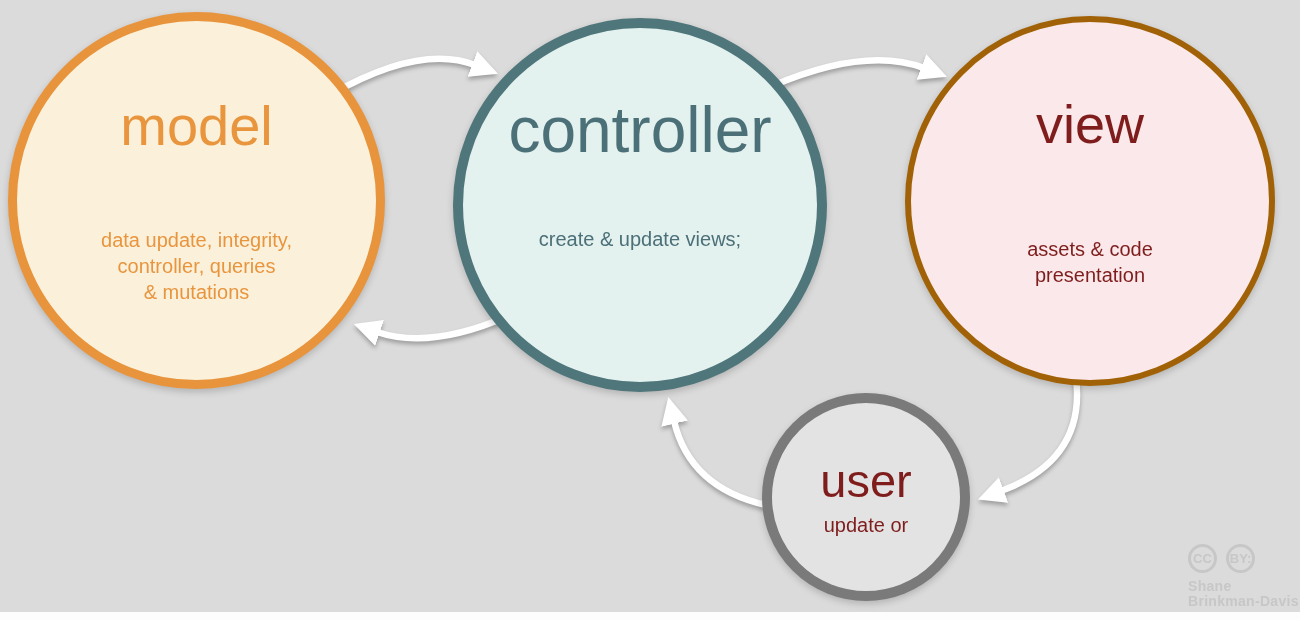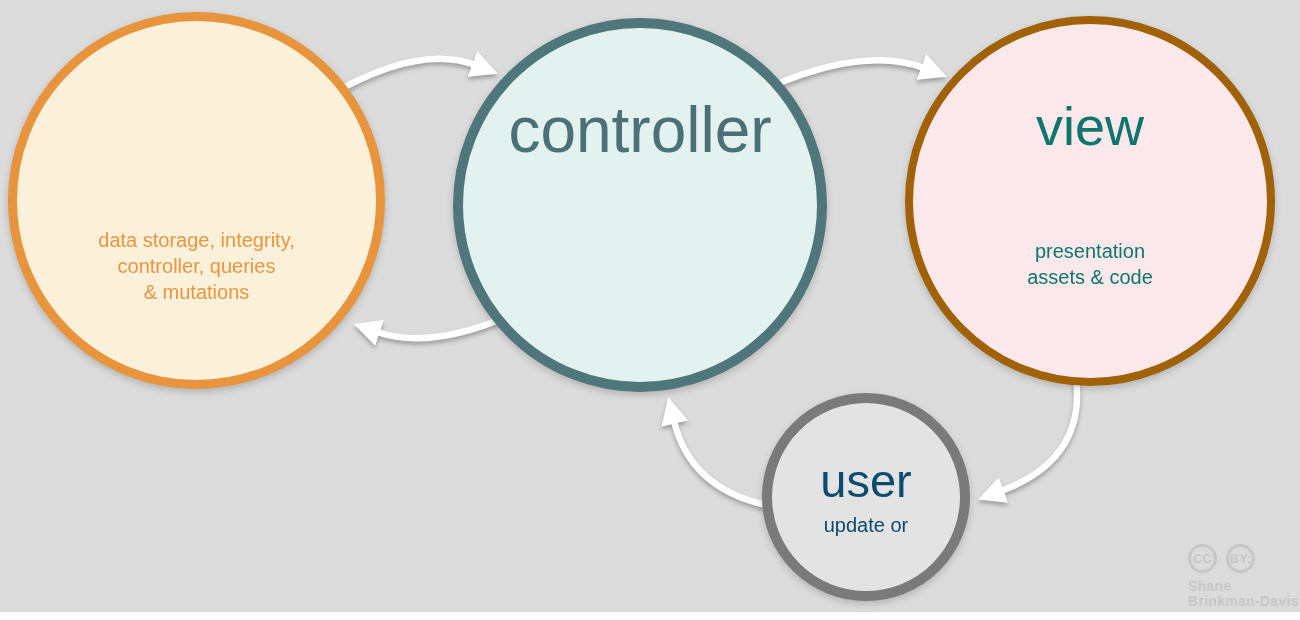--- a/index.html
+++ b/index.html
@@ -36,26 +36,26 @@
     border:9px solid #E8943C;background:#FBF1DB;color:#E8953E;}
   .node-model .title{top:77px;font-size:56px;line-height:56px;}
   .node-model .desc{top:206px;}
   
   .node-controller{left:453px;top:18px;width:374px;height:374px;
     border:10px solid #4F767A;background:#E3F1EF;color:#4C7078;}
   .node-controller .title{top:74px;font-size:64px;line-height:56px;}
   .node-controller .desc{top:198px;}
   
   .node-view{left:905px;top:16px;width:370px;height:370px;
-    border:8px solid #a16207;background:#FAE8EA;color:#0f766e;}
+    border:6px solid #a16207;background:#FAE8EA;color:#7f1d1d;}
   .node-view .title{top:75px;font-size:54px;line-height:54px;}
   .node-view .desc{top:214px;}
   
   .node-user{left:762px;top:393px;width:208px;height:208px;
-    border:10px solid #7A7A7A;background:#E3E3E3;color:#0c4a6e;}
+    border:10px solid #7A7A7A;background:#E3E3E3;color:#7f1d1d;}
   .node-user .title{top:54px;font-size:47px;line-height:47px;}
   .node-user .desc{top:109px;}
   
   .attribution{
     position:absolute;left:1188px;top:544px;z-index:2;
     color:#C7C7C7;
   }
   .attribution .badges{display:flex;gap:9px;}
   .cc-circle{
     width:29px;height:29px;border:3px solid #C7C7C7;border-radius:50%;
@@ -79,38 +79,40 @@
       </marker>
     </defs>
     <path d="M 332,94 Q 420,44 475,65" fill="none" stroke="#FFFFFF" stroke-width="6.5" stroke-linecap="round" marker-end="url(#ah)"></path>
     <path d="M 772,86 Q 866,46 924,68" fill="none" stroke="#FFFFFF" stroke-width="6.5" stroke-linecap="round" marker-end="url(#ah)"></path>
     <path d="M 508,316 Q 430,350 377,332" fill="none" stroke="#FFFFFF" stroke-width="6.5" stroke-linecap="round" marker-end="url(#ah)"></path>
     <path d="M 1076,378 Q 1086,460 1001,491" fill="none" stroke="#FFFFFF" stroke-width="6.5" stroke-linecap="round" marker-end="url(#ah)"></path>
     <path d="M 766,505 Q 690,488 674,421" fill="none" stroke="#FFFFFF" stroke-width="6.5" stroke-linecap="round" marker-end="url(#ah)"></path>
   </svg>
 
   <div class="circle node-model">
+    <div class="title">model</div>
     <div class="desc">
-      <div>data storage, integrity,</div>
+      <div>data update, integrity,</div>
       <div>controller, queries</div>
       <div>&amp; mutations</div>
     </div>
   </div>
 
   <div class="circle node-controller">
     <div class="title">controller</div>
     <div class="desc">
+      <div>create &amp; update views;</div>
     </div>
   </div>
 
   <div class="circle node-view">
     <div class="title">view</div>
     <div class="desc">
+      <div>assets &amp; code</div>
       <div>presentation</div>
-      <div>assets &amp; code</div>
     </div>
   </div>
 
   <div class="circle node-user">
     <div class="title">user</div>
     <div class="desc">
       <div>update or</div>
     </div>
   </div>
 

